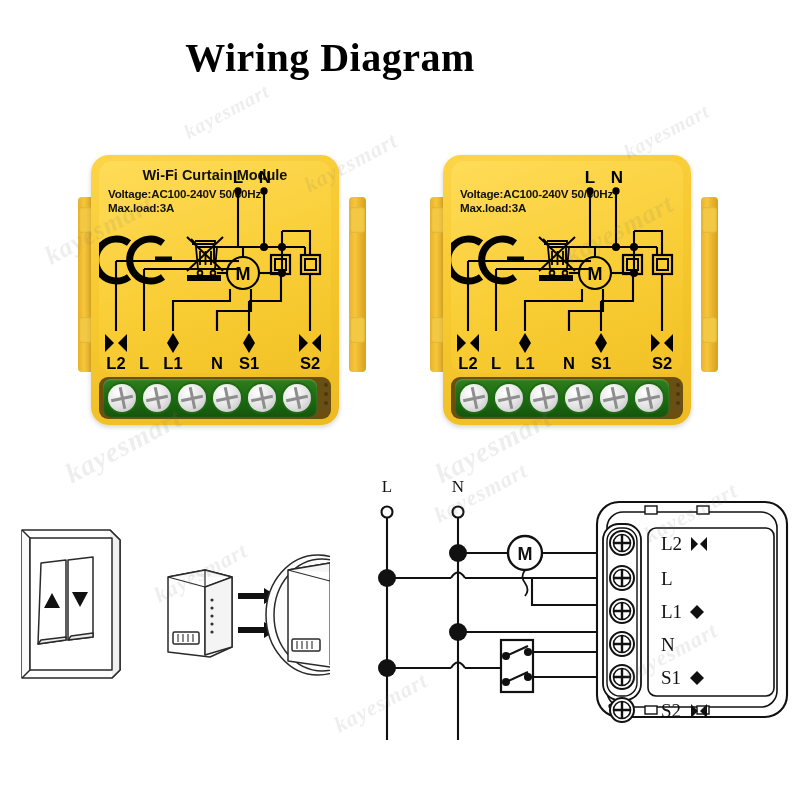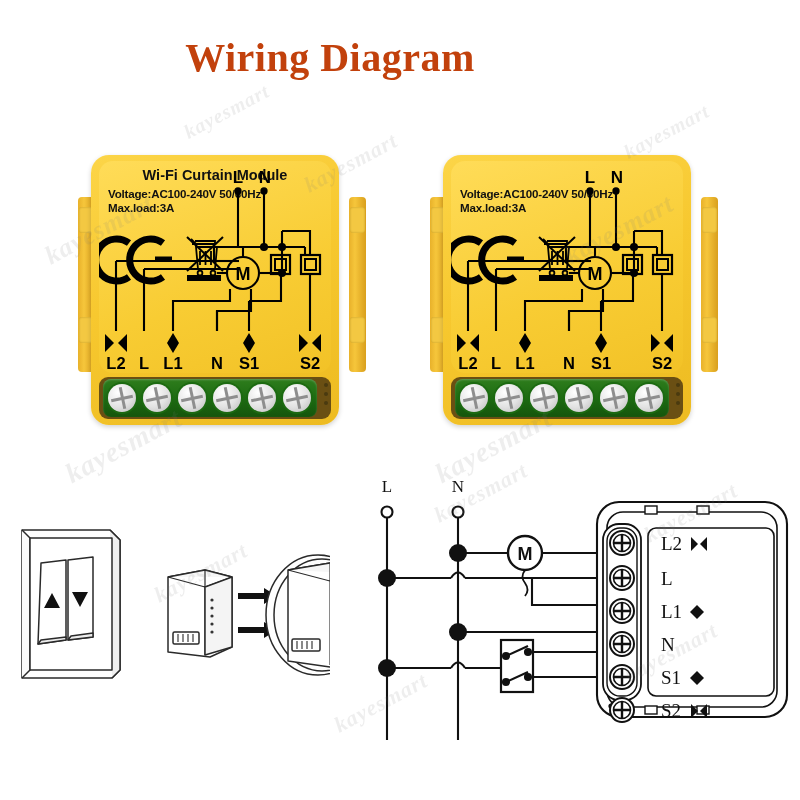--- a/index.html
+++ b/index.html
@@ -25,21 +25,21 @@
     letter-spacing:1px;
   }
 
   
   .title{
     position:absolute;top:34px;left:0;width:660px;
     text-align:center;
     font-family:"Liberation Serif", serif;
     font-weight:700;
     font-size:40px;
-    color:#c2410c;
+    color:#000000;
     letter-spacing:0.5px;
     z-index:4;
   }
 
   
   .module{position:absolute;z-index:3;}
   .mod-wingL,.mod-wingR{
     position:absolute;top:42px;width:17px;height:175px;
     background:linear-gradient(90deg,#e8b12a 0%,#f6c63b 35%,#d99f1d 100%);
     border-radius:4px;

